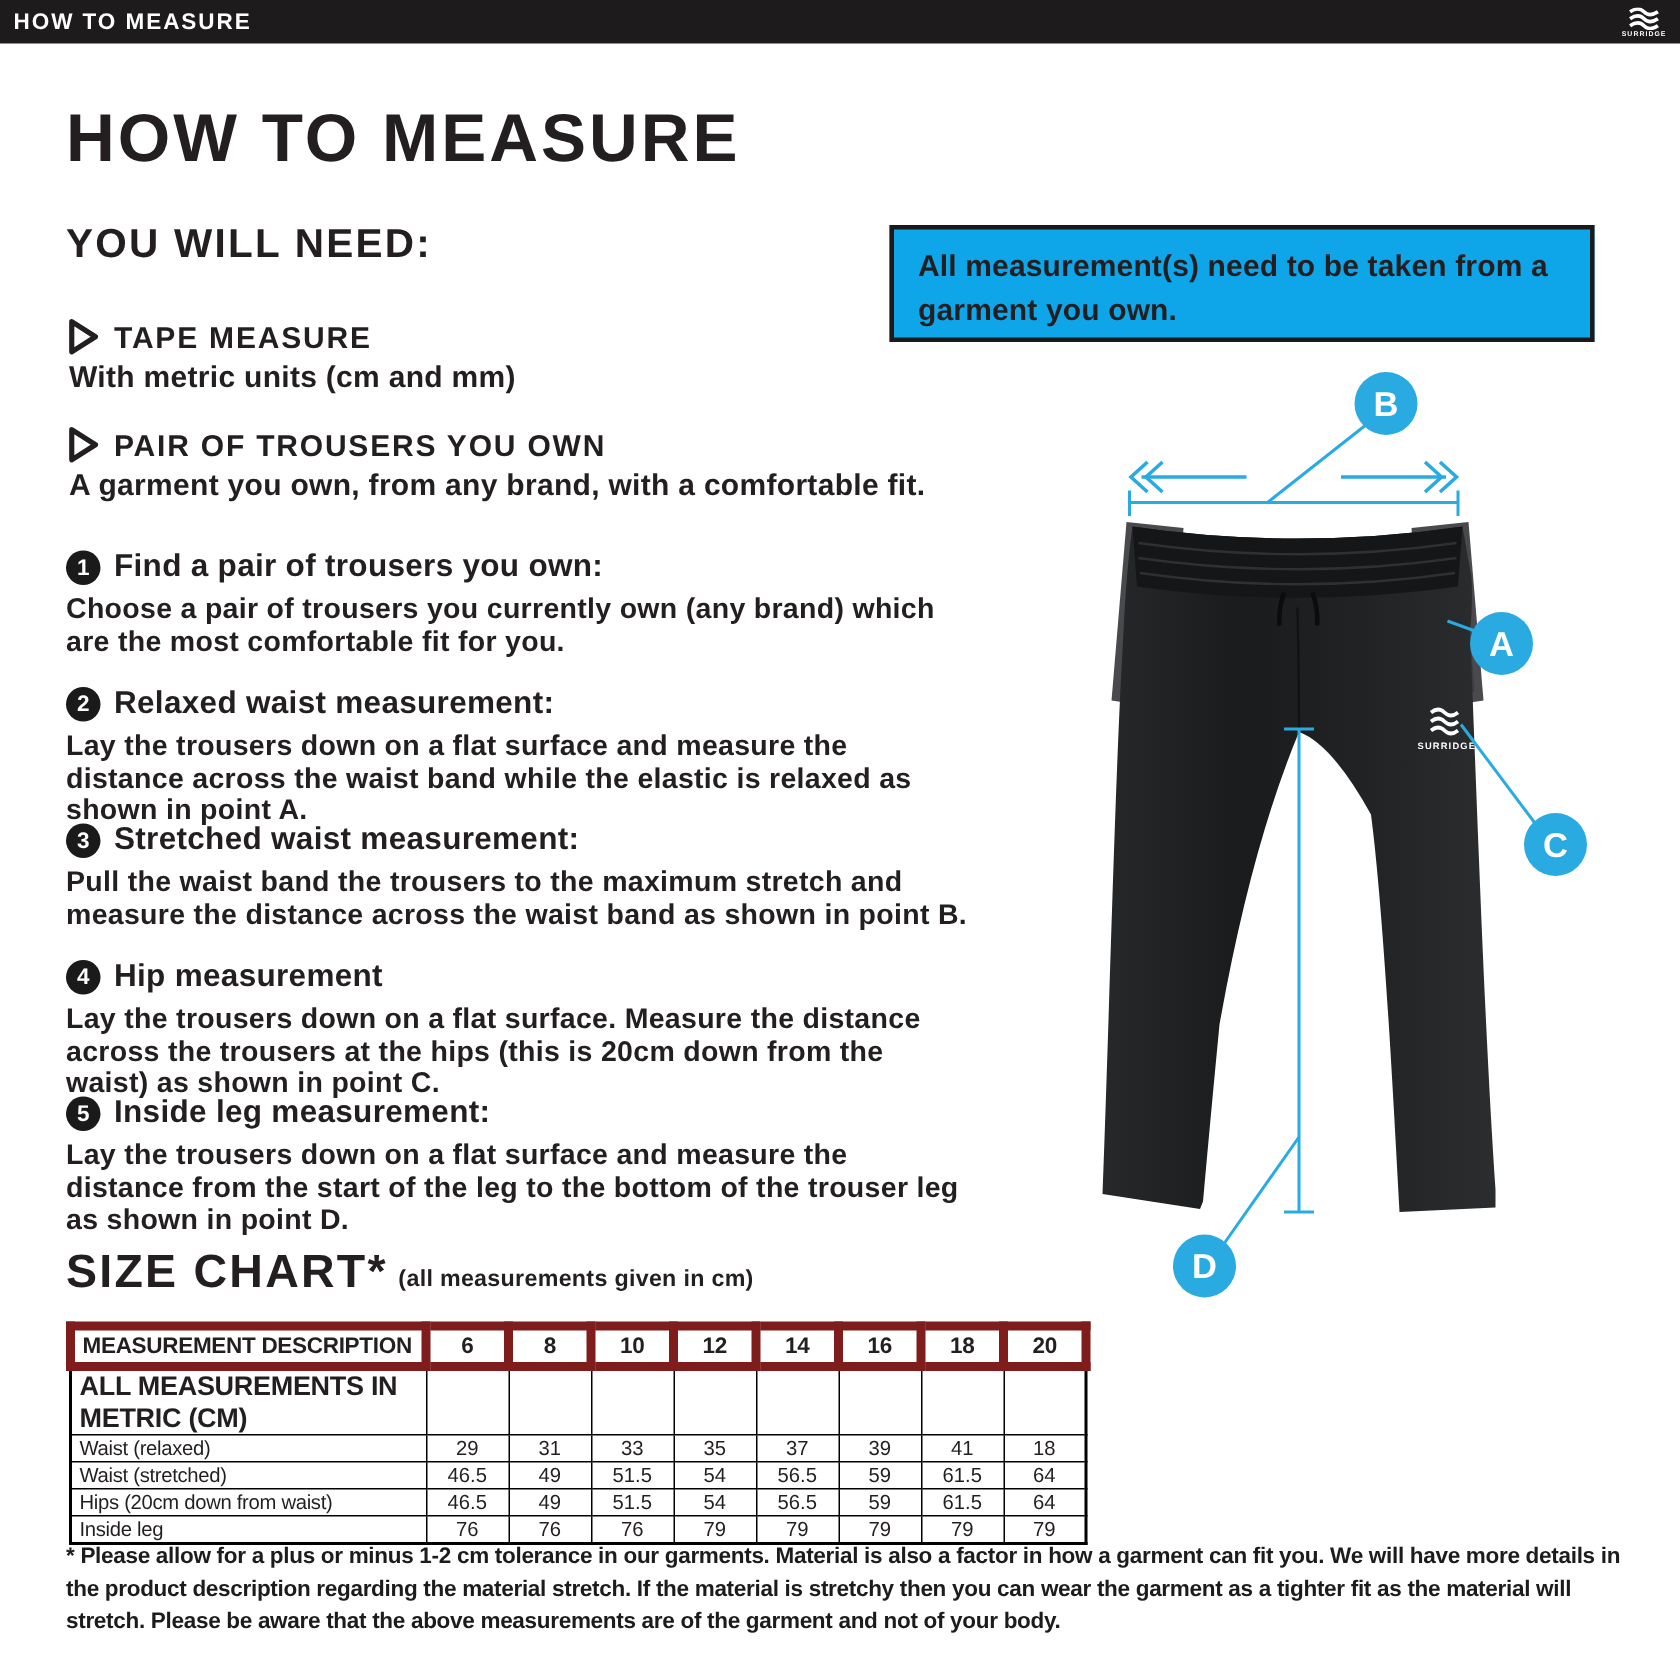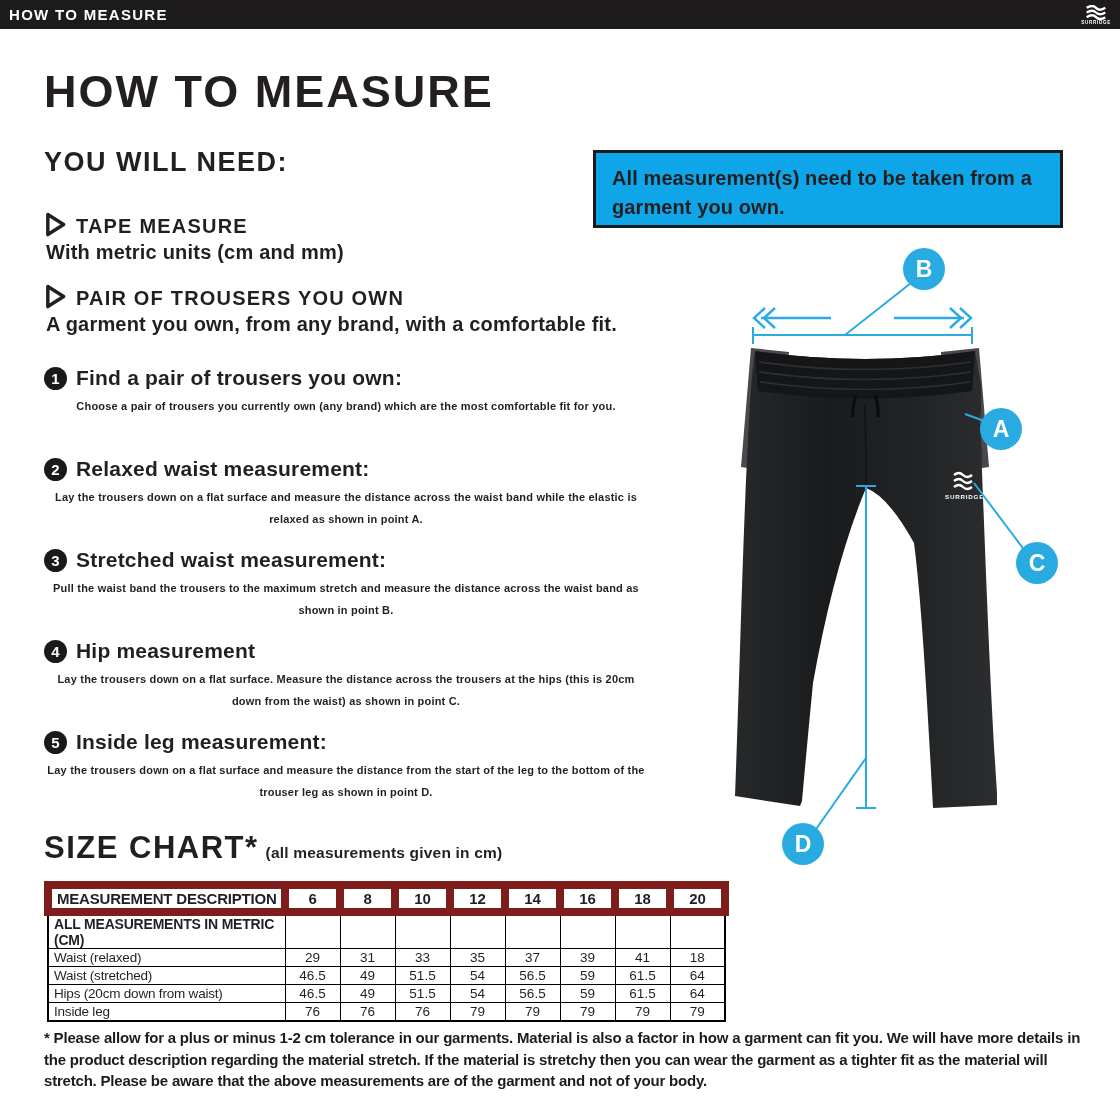--- a/index.html
+++ b/index.html
@@ -43,38 +43,38 @@
   .note-box p { font-size:20px; font-weight:bold; line-height:29px; letter-spacing:.1px; }
 
   .step { position:absolute; left:44px; width:604px; }
   .step-head { display:flex; align-items:center; }
   .step-num {
     width:23px; height:23px; border-radius:50%; background:#1a1a1a; color:#fff;
     display:inline-flex; align-items:center; justify-content:center;
     font-size:15px; font-weight:bold; flex:0 0 23px;
   }
   .step-title { font-size:21px; font-weight:bold; margin-left:9px; letter-spacing:.2px; }
-  .step-body { font-size:11px; font-weight:bold; line-height:21.5px; margin-top:6px; letter-spacing:.2px;text-align:center; }
+  .step-body { font-size:19px; font-weight:bold; line-height:21.5px; margin-top:6px; letter-spacing:.2px; }
 
   .sizechart-head { position:absolute; left:44px; top:830px; display:flex; align-items:flex-end; }
   .sizechart-title { font-size:31px; font-weight:bold; letter-spacing:1.5px; }
   .sizechart-sub { font-size:15.5px; font-weight:bold; margin-left:7px; padding-bottom:4px; letter-spacing:.2px; }
 
   table.sizes {
     position:absolute; left:44px; top:881px;
     border-collapse:collapse; background:#fff;
     border:2px solid #000;
   }
   table.sizes th, table.sizes td { border:1px solid #000; }
-  table.sizes tr.hdr th { border:8px solid #7f1d1d; height:27px; font-size:15px; font-weight:bold; letter-spacing:-.2px; }
+  table.sizes tr.hdr th { border:6px solid #7f1d1d; height:27px; font-size:15px; font-weight:bold; letter-spacing:-.2px; }
   th.desc { width:237px; text-align:left; padding-left:5px; }
   td.lbl { width:237px; text-align:left; padding-left:5px; font-size:13.5px; letter-spacing:-.2px; }
   table.sizes .szcol { width:55px; text-align:center; }
   tr.metric td { height:17px; }
-  tr.metric td.lbl { font-size:14px; font-weight:bold; }
+  tr.metric td.lbl { font-size:18px; font-weight:bold; }
   tr.vals td { height:18px; font-size:13.5px; }
   tr.vals td.val { text-align:center; }
 
   .footnote {
     position:absolute; left:44px; top:1027px; width:1050px;
     font-size:15px; font-weight:bold; line-height:21.5px; letter-spacing:-.2px; color:#1c1c1c;
   }
 
   .pants-wrap { position:absolute; left:715px; top:245px; width:380px; height:630px; }
 </style>

